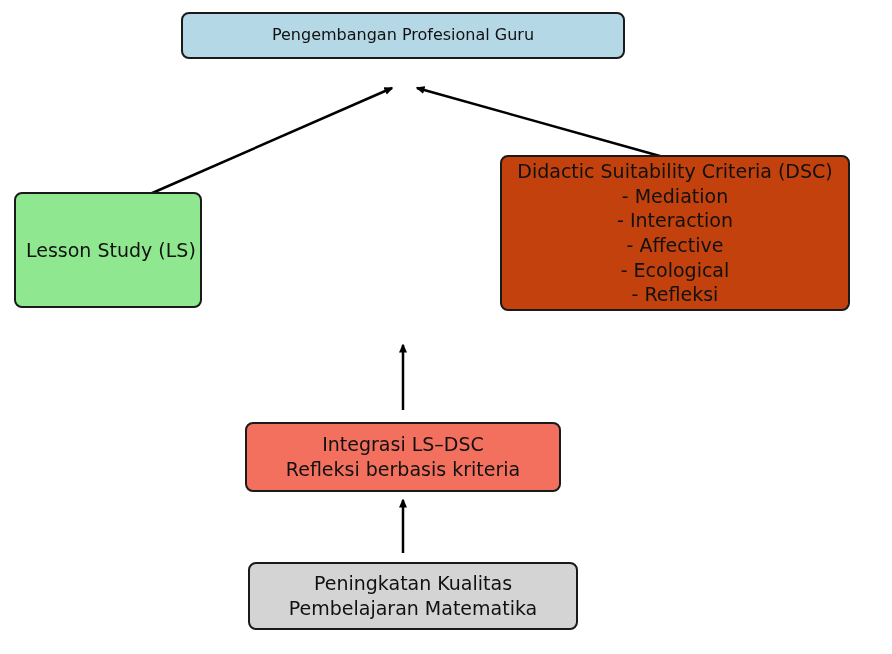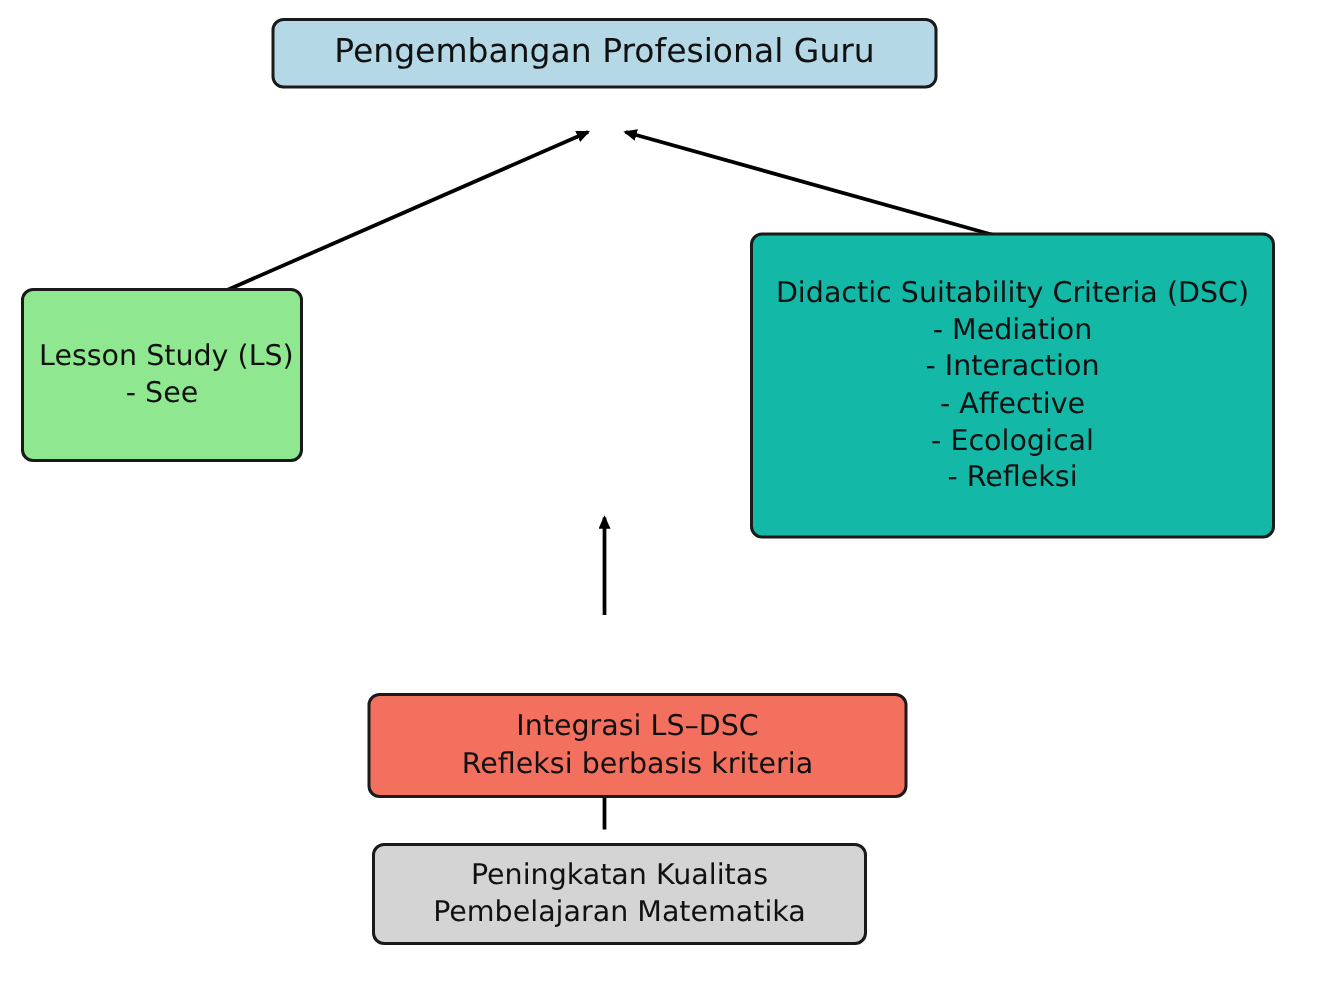--- a/index.html
+++ b/index.html
@@ -33,40 +33,39 @@
     display: flex;
     flex-direction: column;
     justify-content: center;
     padding: 6px 10px;
     line-height: 1.3;
   }
   .node-top {
     left: 181px; top: 12px;
     width: 444px; height: 47px;
     background: #b5d8e6;
-    font-size: 22px;
+    font-size: 16px;
   }
   .node-ls {
     left: 14px; top: 192px;
     width: 188px; height: 116px;
     background: #8fe88f;
     font-size: 19px;
   }
   .node-dsc {
     left: 500px; top: 155px;
-    width: 350px; height: 204px;
-    background: #14b8a6;
+    width: 350px; height: 156px;
+    background: #c2410c;
     font-size: 19px;
   }
   .node-int {
     left: 245px; top: 422px;
-    width: 360px; height: 70px;
+    width: 316px; height: 70px;
     background: #f3705e;
     font-size: 19px;
-    margin-top: 40px;
   }
   .node-out {
     left: 248px; top: 562px;
     width: 330px; height: 68px;
     background: #d4d4d4;
     font-size: 19px;
   }
   .node-title { font-weight: normal; }
   .node-line { white-space: nowrap; }
 </style>
@@ -94,21 +93,20 @@
       <line x1="403" y1="553" x2="403" y2="500" stroke="#000000" stroke-width="2.5" marker-end="url(#arrowhead)"></line>
     </g>
   </svg>
 
   <div class="node node-top">
     <div class="node-line">Pengembangan Profesional Guru</div>
   </div>
 
   <div class="node node-ls">
     <div class="node-title node-line">Lesson Study (LS)</div>
-    <div class="node-line">- See</div>
   </div>
 
   <div class="node node-dsc">
     <div class="node-title node-line">Didactic Suitability Criteria (DSC)</div>
     <div class="node-line">- Mediation</div>
     <div class="node-line">- Interaction</div>
     <div class="node-line">- Affective</div>
     <div class="node-line">- Ecological</div>
     <div class="node-line">- Refleksi</div>
   </div>

